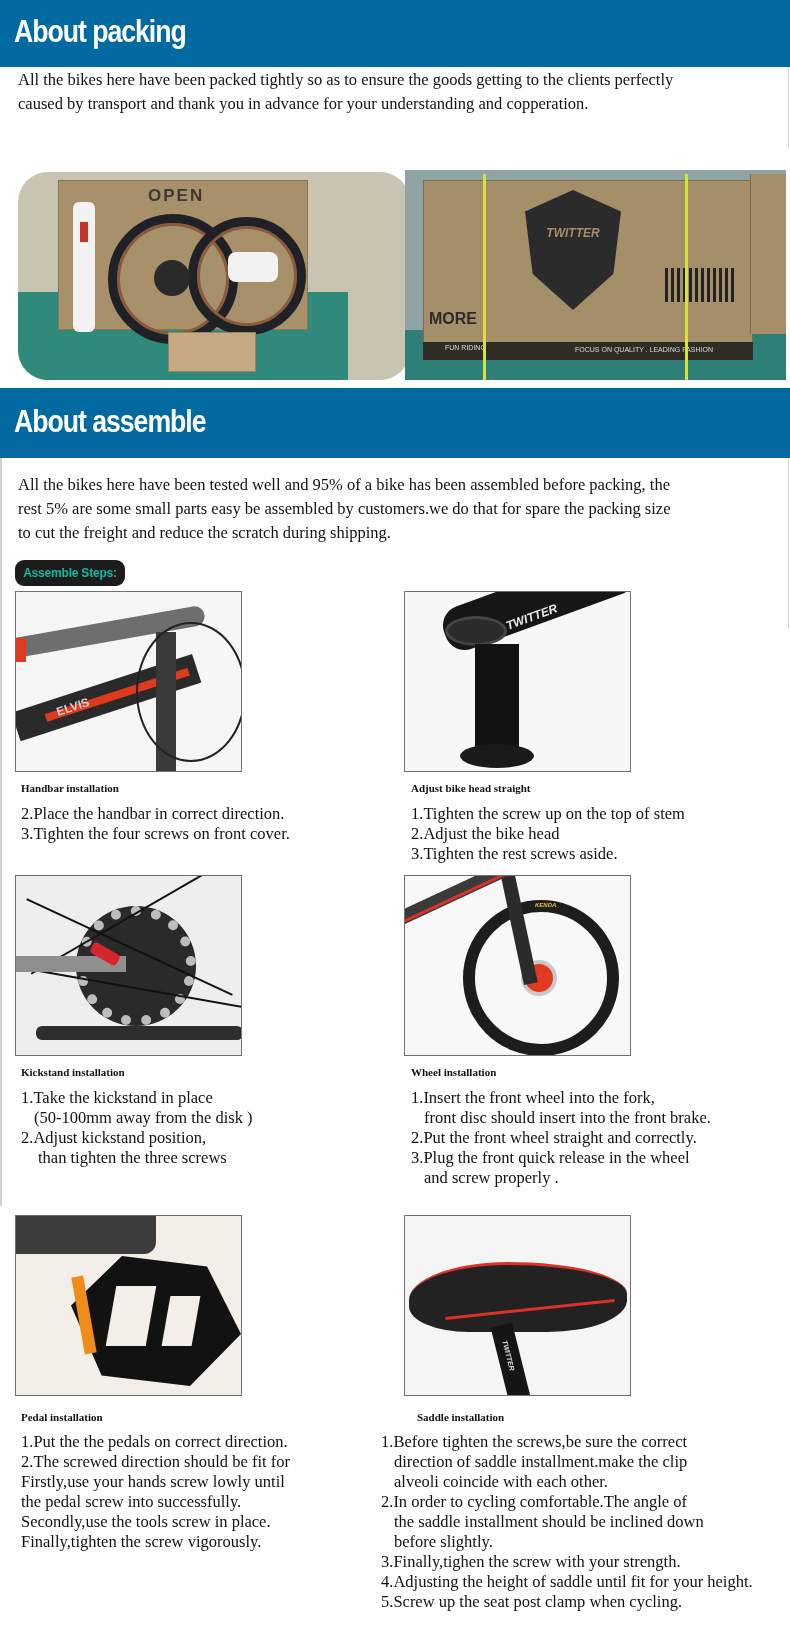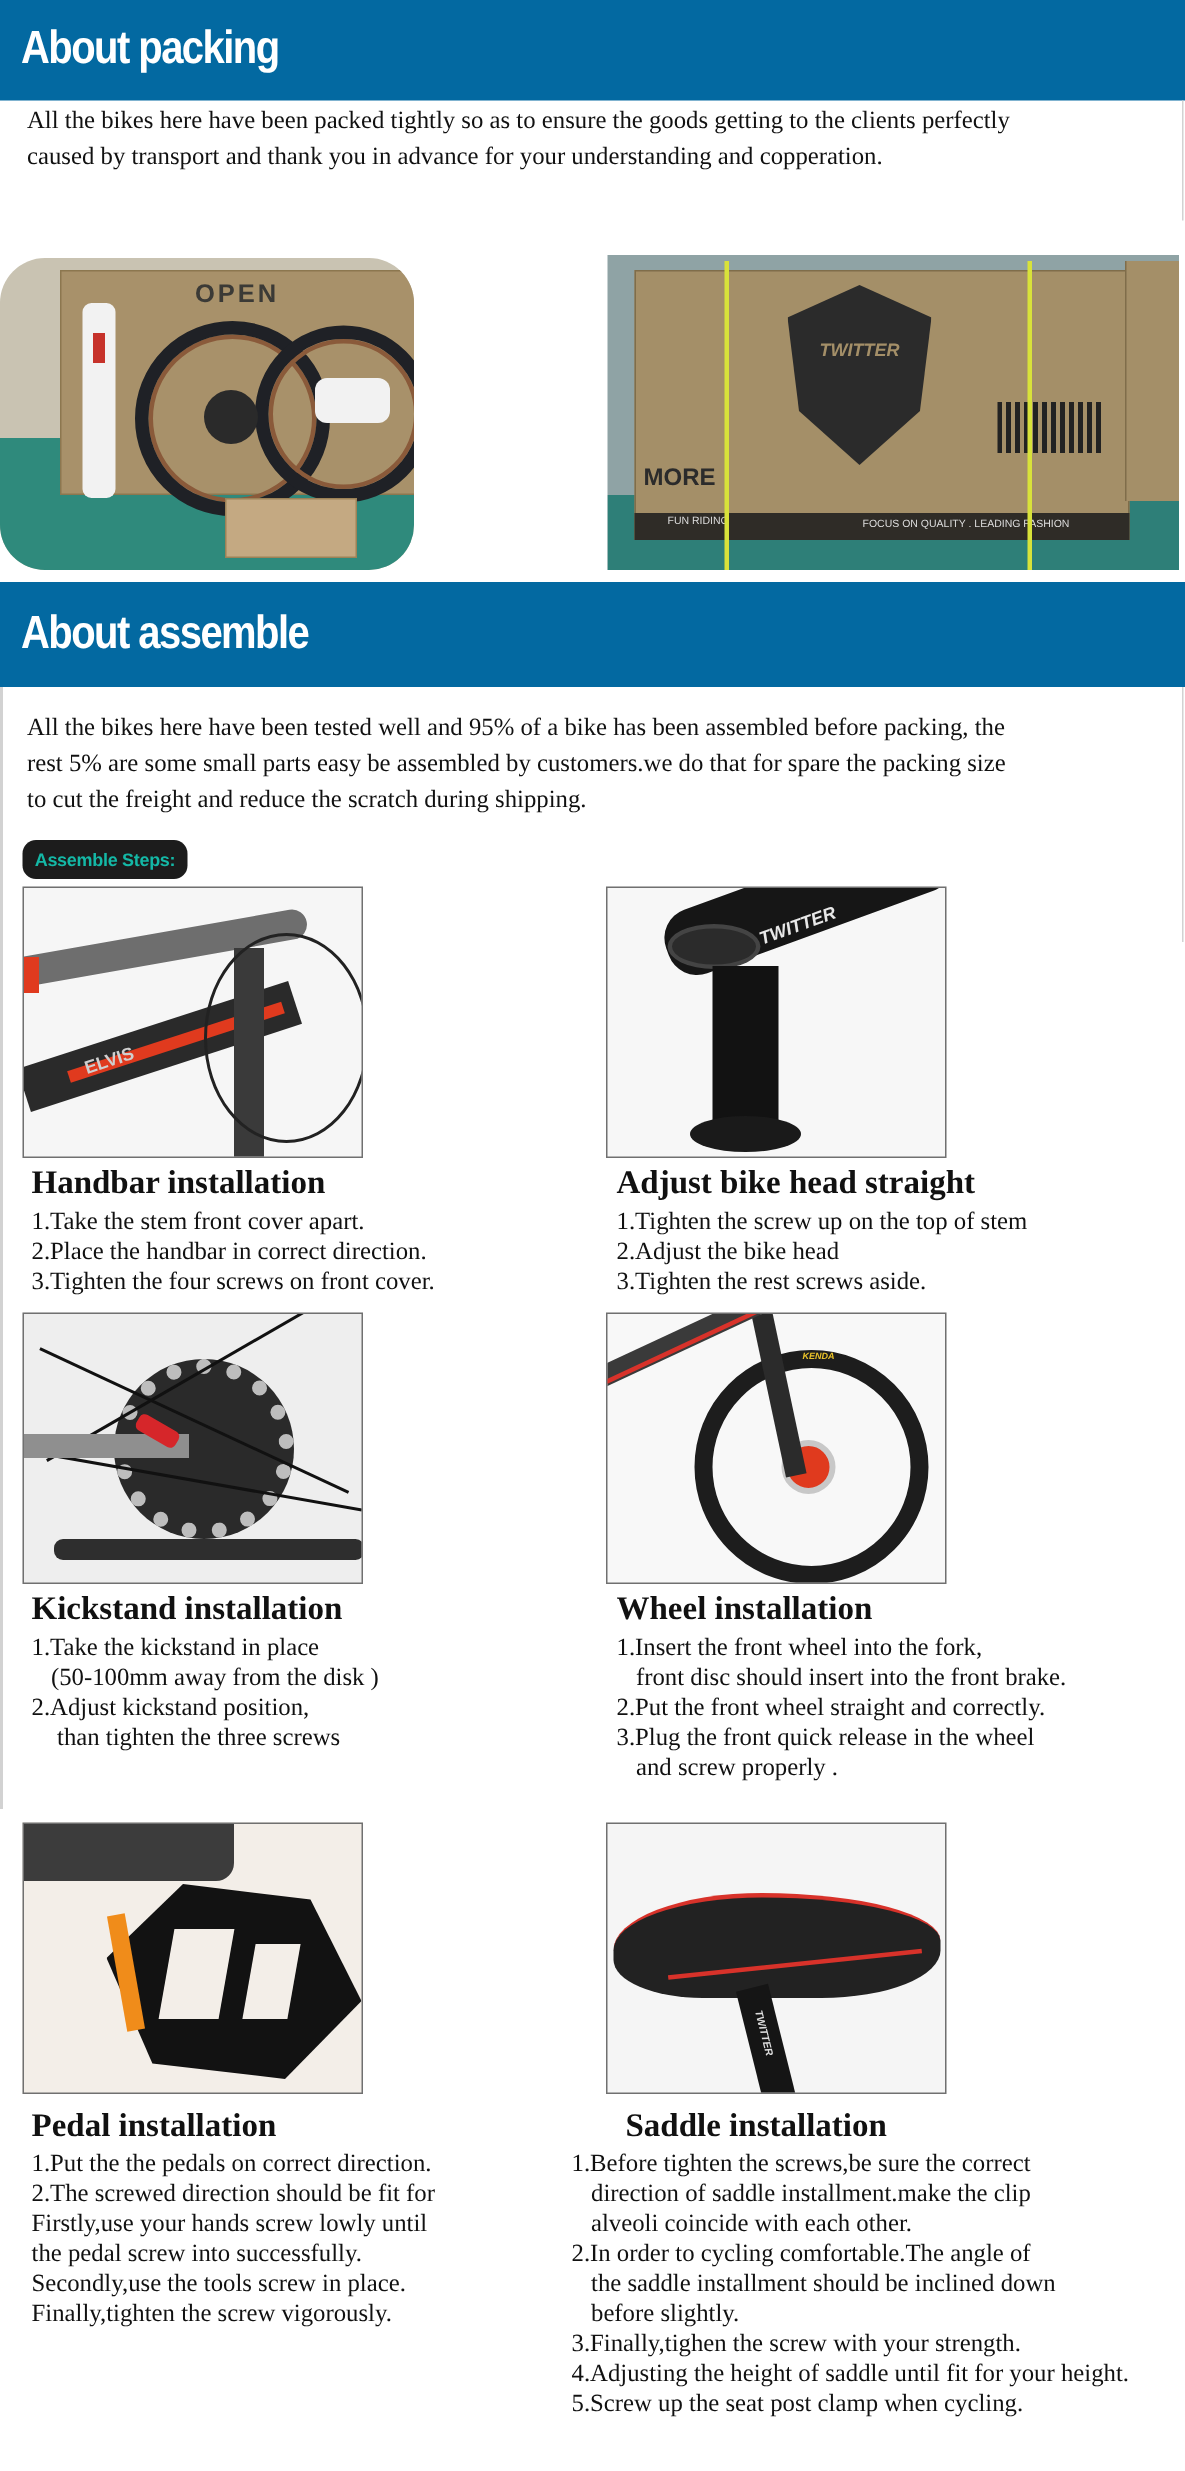--- a/index.html
+++ b/index.html
@@ -33,21 +33,21 @@
   .photo.step { border: 1px solid #707070; background: #f4f4f4; }
 
   .badge {
     position: absolute; left: 15px; top: 560px; width: 110px; height: 26px;
     background: #1c1c1c; color: #14b8a6; border-radius: 9px;
     font-family: "Liberation Sans", "DejaVu Sans", sans-serif; font-weight: 700;
     font-size: 12px; line-height: 26px; text-align: center; letter-spacing: -0.2px;
   }
 
   .step-title {
-    position: absolute; font-weight: 700; font-size: 22px; line-height: 20px; white-space: nowrap;
+    position: absolute; font-weight: 700; font-size: 11px; line-height: 20px; white-space: nowrap;
   }
   .step-lines {
     position: absolute; font-size: 16.5px; line-height: 20px; white-space: nowrap;
   }
   .step-lines span { display: block; }
   .ind1 { padding-left: 13px; }
   .ind2 { padding-left: 17px; }
 
   
   .fill { position: absolute; }
@@ -60,21 +60,21 @@
   <div class="title">About packing</div>
 </div>
 
 <div class="frame-line" style="left:788px; top:67px; width:1px; height:80px;"></div>
 
 <div class="para" style="top:68px;">
   <span>All the bikes here have been packed tightly so as to ensure the goods getting to the clients perfectly</span>
   <span>caused by transport and thank you in advance for your understanding and copperation.</span>
 </div>
 
-<div class="photo" style="left:0; top:172px; width:276px; height:208px; background:#c9c3b2;border-radius:30px;">
+<div class="photo" style="left:18px; top:172px; width:392px; height:208px; background:#c9c3b2;border-radius:30px;">
   <div class="fill" style="left:0; top:120px; width:330px; height:88px; background:#2f8a7c;"></div>
   <div class="fill" style="left:40px; top:8px; width:250px; height:150px; background:#a8916a; border:1px solid #8c774f;"></div>
   <div class="fill" style="left:130px; top:14px; font-family:'Liberation Sans',sans-serif; font-weight:700; font-size:17px; color:#3b3a36; letter-spacing:2px;">OPEN</div>
   <div class="fill round" style="left:90px; top:42px; width:130px; height:130px; border:9px solid #1f2126; box-shadow: inset 0 0 0 3px #8a5a3a;"></div>
   <div class="fill round" style="left:170px; top:45px; width:118px; height:118px; border:9px solid #1f2126; box-shadow: inset 0 0 0 3px #8a5a3a;"></div>
   <div class="fill round" style="left:136px; top:88px; width:36px; height:36px; background:#2a2a2a;"></div>
   <div class="fill" style="left:55px; top:30px; width:22px; height:130px; background:#f2f2f2; border-radius:6px;"></div>
   <div class="fill" style="left:62px; top:50px; width:8px; height:20px; background:#c6322a;"></div>
   <div class="fill" style="left:210px; top:80px; width:50px; height:30px; background:#f2f2f2; border-radius:8px;"></div>
   <div class="fill" style="left:150px; top:160px; width:88px; height:40px; background:#c4a982; border:1px solid #9c8257;"></div>
@@ -114,21 +114,20 @@
   <div class="fill" style="left:-10px; top:30px; width:200px; height:20px; background:#6e6e6e; border-radius:10px; transform:rotate(-10deg);"></div>
   <div class="fill" style="left:0; top:46px; width:10px; height:24px; background:#e03a1e;"></div>
   <div class="fill" style="left:0; top:120px; width:190px; height:30px; background:#2a2a2a; transform:rotate(-18deg); transform-origin:left center;"></div>
   <div class="fill" style="left:30px; top:122px; width:150px; height:8px; background:#e03a1e; transform:rotate(-18deg); transform-origin:left center;"></div>
   <div class="fill" style="left:40px; top:108px; font-family:'Liberation Sans',sans-serif; font-weight:700; font-size:12px; color:#cfcfcf; transform:rotate(-18deg);">ELVIS</div>
   <div class="fill" style="left:140px; top:40px; width:20px; height:141px; background:#3a3a3a;"></div>
   <div class="fill round" style="left:120px; top:30px; width:110px; height:140px; border:2px solid #222;"></div>
 </div>
 <div class="step-title" style="left:21px; top:778px;">Handbar installation</div>
 <div class="step-lines" style="left:21px; top:804px;">
-  <span>1.Take the stem front cover apart.</span>
   <span>2.Place the handbar in correct direction.</span>
   <span>3.Tighten the four screws on front cover.</span>
 </div>
 
 <div class="photo step" style="left:404px; top:591px; width:227px; height:181px; background:#f7f7f7;">
   <div class="fill" style="left:40px; top:20px; width:200px; height:45px; background:#161616; border-radius:20px; transform:rotate(-20deg); transform-origin:left center;"></div>
   <div class="fill" style="left:100px; top:18px; font-family:'Liberation Sans',sans-serif; font-style:italic; font-weight:700; font-size:12px; color:#e8e8e8; transform:rotate(-20deg);">TWITTER</div>
   <div class="fill round" style="left:40px; top:24px; width:62px; height:30px; background:#2b2b2b; border:3px solid #444;"></div>
   <div class="fill" style="left:70px; top:52px; width:44px; height:110px; background:#121212;"></div>
   <div class="fill round" style="left:55px; top:152px; width:74px; height:24px; background:#1a1a1a;"></div>

